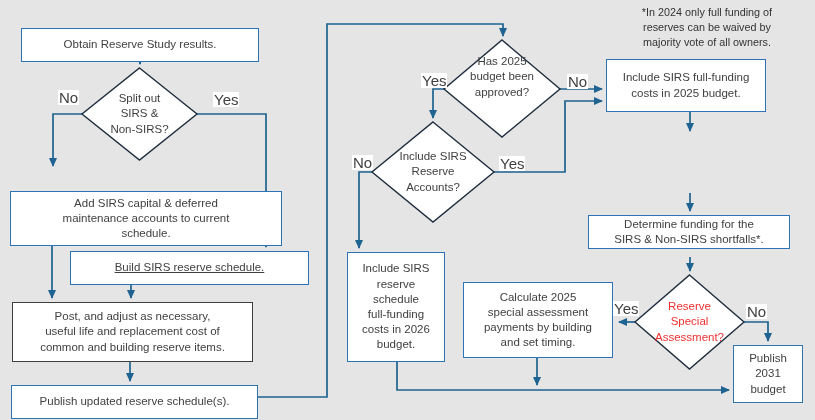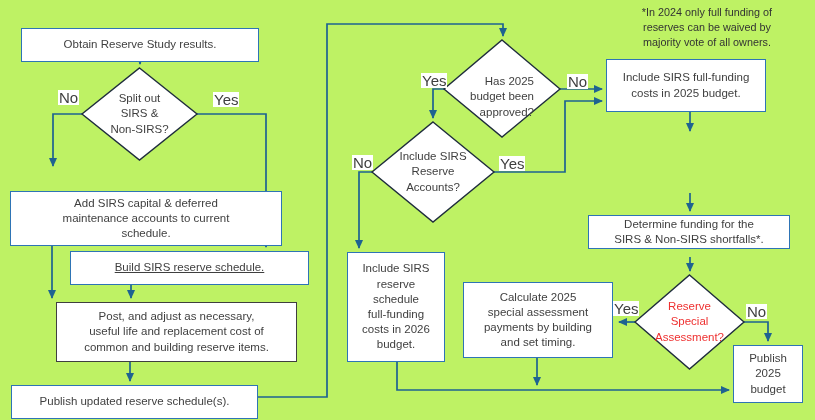--- a/index.html
+++ b/index.html
@@ -1,17 +1,17 @@
 <!DOCTYPE html>
 <html><head>
 <meta charset="utf-8">
 <style>
   html,body{margin:0;padding:0;background:#fff;}
   #canvas{
-    position:relative;width:815px;height:420px;background:#bef264;
+    position:relative;width:815px;height:420px;background:#e5e5e5;
     font-family:"Liberation Sans", sans-serif;overflow:hidden;
   }
   #wires{position:absolute;left:0;top:0;width:815px;height:420px;}
   .node{
     position:absolute;box-sizing:border-box;background:#ffffff;
     border:1.5px solid #2e74b5;display:flex;align-items:center;justify-content:center;
     text-align:center;color:#3f3f3f;font-size:11.5px;line-height:1.32;
     white-space:pre-line;padding:16px 3px;
   }
   .node.dark{border-color:#3f3f3f;}
@@ -78,27 +78,27 @@
   <div class="diamond-label" style="left:89px;top:84px;width:101px;height:60px;">Split out
 SIRS &amp;
 Non-SIRS?</div>
 
   <div class="node" style="left:10px;top:170px;width:272px;height:55px;margin-top:21px;">Add SIRS capital &amp; deferred
 maintenance accounts to current
 schedule.</div>
 
   <div class="node" style="left:70px;top:251px;width:239px;height:24px;text-decoration:underline;">Build SIRS reserve schedule.</div>
 
-  <div class="node dark" style="left:12px;top:302px;width:241px;height:60px;margin-left:44px;">Post, and adjust as necessary,
+  <div class="node dark" style="left:12px;top:302px;width:241px;height:60px;">Post, and adjust as necessary,
 useful life and replacement cost of
 common and building reserve items.</div>
 
   <div class="node" style="left:11px;top:385px;width:247px;height:23px;">Publish updated reserve schedule(s).</div>
 
-  <div class="diamond-label" style="left:452px;top:68px;width:100px;height:58px;text-align:right;">Has 2025
+  <div class="diamond-label" style="left:452px;top:48px;width:100px;height:58px;">Has 2025
 budget been
 approved?</div>
 
   <div class="diamond-label" style="left:383px;top:142px;width:100px;height:60px;">Include SIRS
 Reserve
 Accounts?</div>
 
   <div class="node" style="left:606px;top:59px;width:160px;height:53px;">Include SIRS full-funding
 costs in 2025 budget.</div>
 
@@ -116,21 +116,21 @@
   <div class="node" style="left:463px;top:282px;width:150px;height:76px;">Calculate 2025
 special assessment
 payments by building
 and set timing.</div>
 
   <div class="diamond-label red" style="left:639px;top:292px;width:101px;height:60px;">Reserve
 Special
 Assessment?</div>
 
   <div class="node" style="left:733px;top:345px;width:70px;height:58px;">Publish
-2025
+2031
 budget</div>
 
   <span class="edge-label" style="left:58px;top:90px;">No</span>
   <span class="edge-label" style="left:213px;top:92px;">Yes</span>
   <span class="edge-label" style="left:421px;top:73px;">Yes</span>
   <span class="edge-label" style="left:567px;top:74px;">No</span>
   <span class="edge-label" style="left:352px;top:155px;">No</span>
   <span class="edge-label" style="left:499px;top:156px;">Yes</span>
   <span class="edge-label" style="left:613px;top:301px;">Yes</span>
   <span class="edge-label" style="left:746px;top:304px;">No</span>

